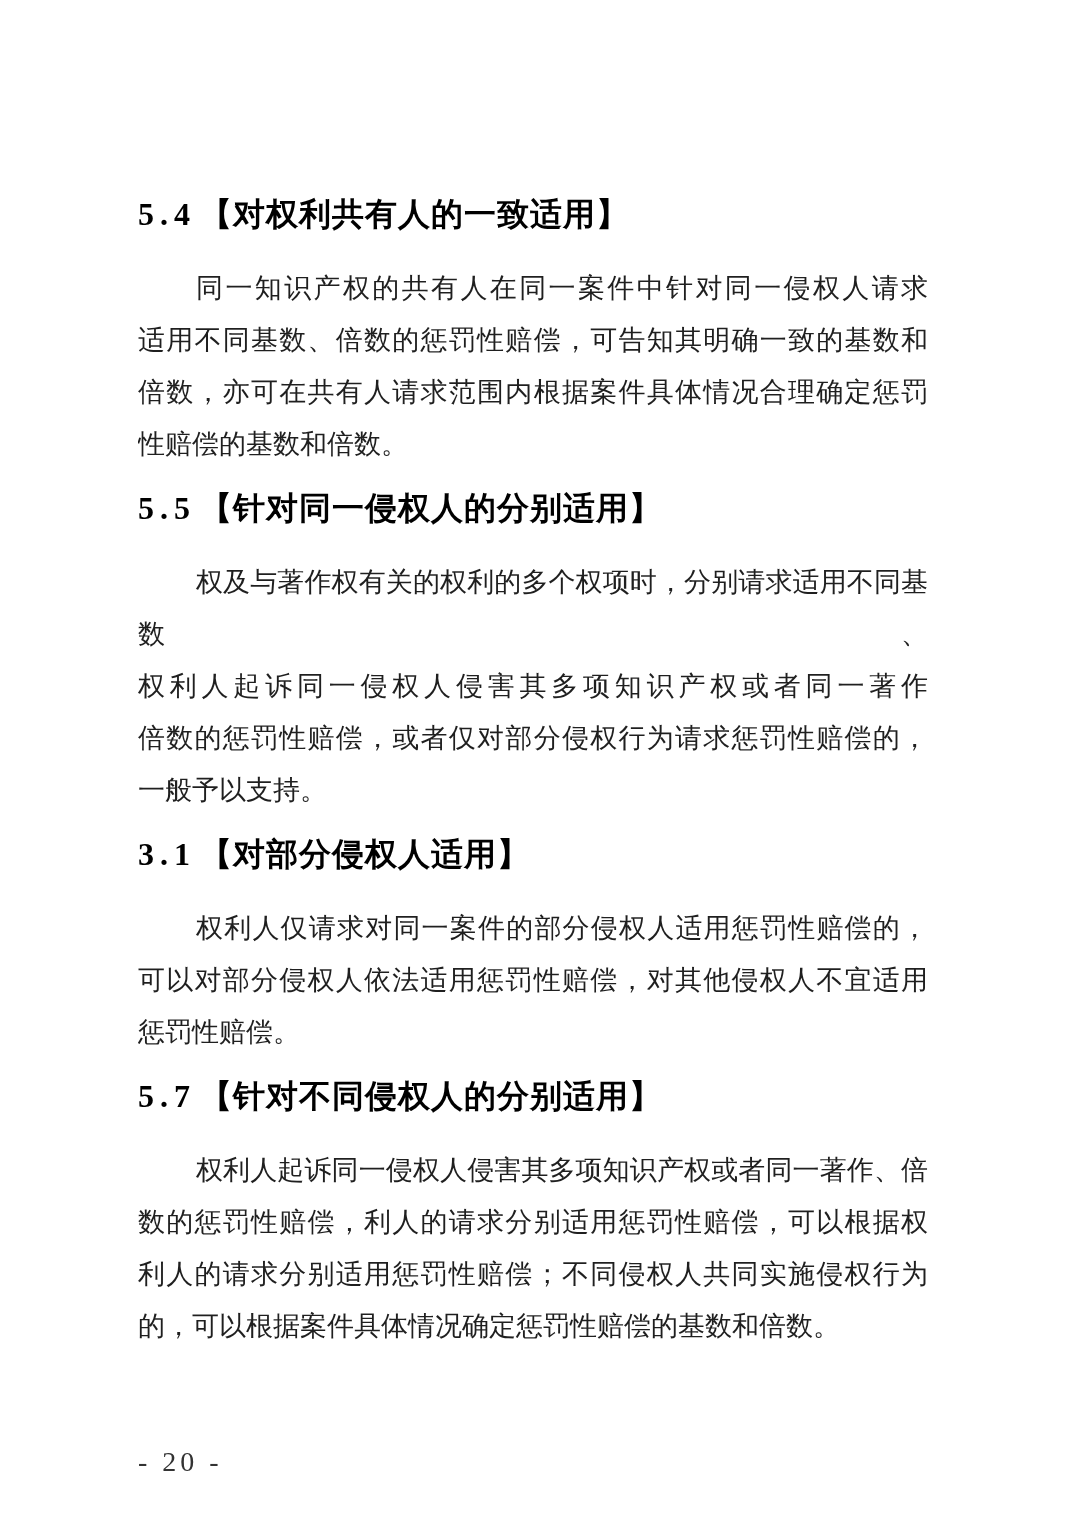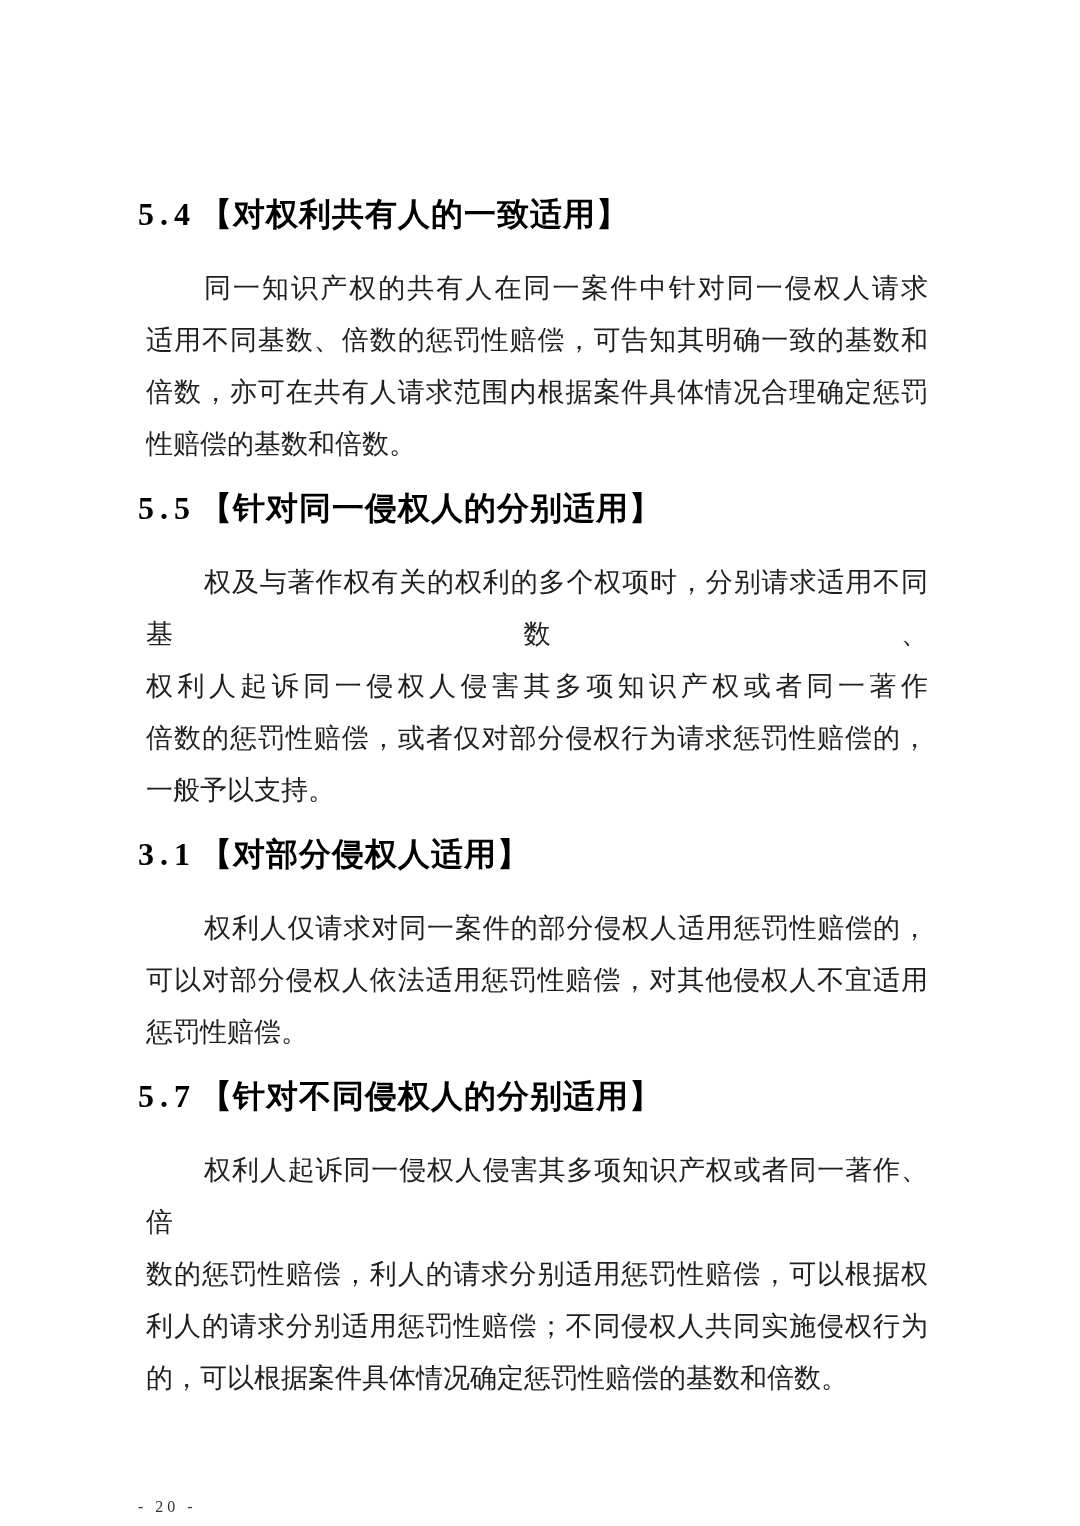--- a/index.html
+++ b/index.html
@@ -41,31 +41,30 @@
     margin: 26px 0 16px 0;
     font-size: 27px;
     line-height: 52px;
     color: #1f1f1f;
   }
   .para .line {
     text-align: justify;
     text-align-last: justify;
     text-justify: inter-character;
     overflow: hidden;
-    margin-left: 8px;
   }
   .para .line:first-child {
     text-indent: 58px;
   }
   .para .line:last-child {
     text-align-last: left;
   }
   .footer {
     margin-top: 94px;
-    font-size: 16px;
+    font-size: 28px;
     color: #333333;
     letter-spacing: 4px;
   }
 </style>
 </head>
 <body>
 
 <div class="page">
 
   <section>

